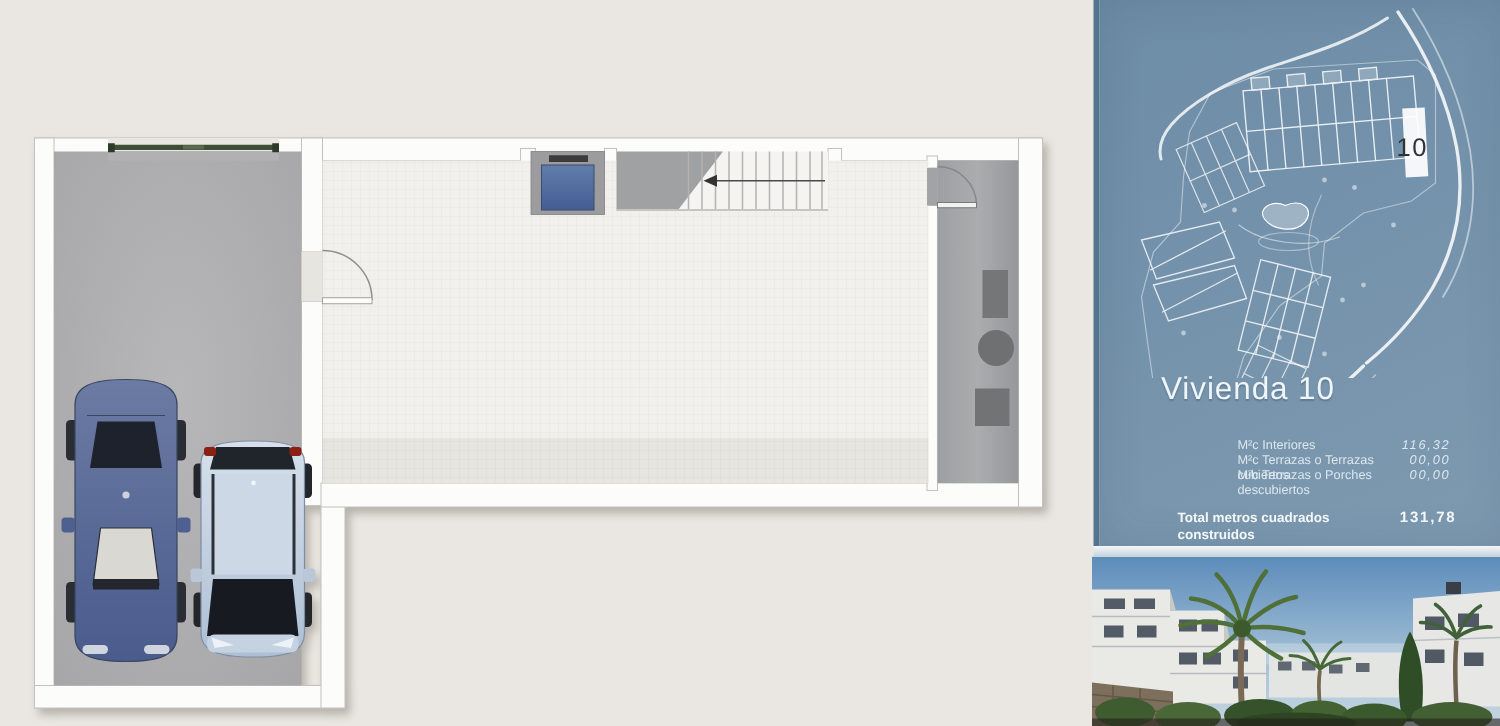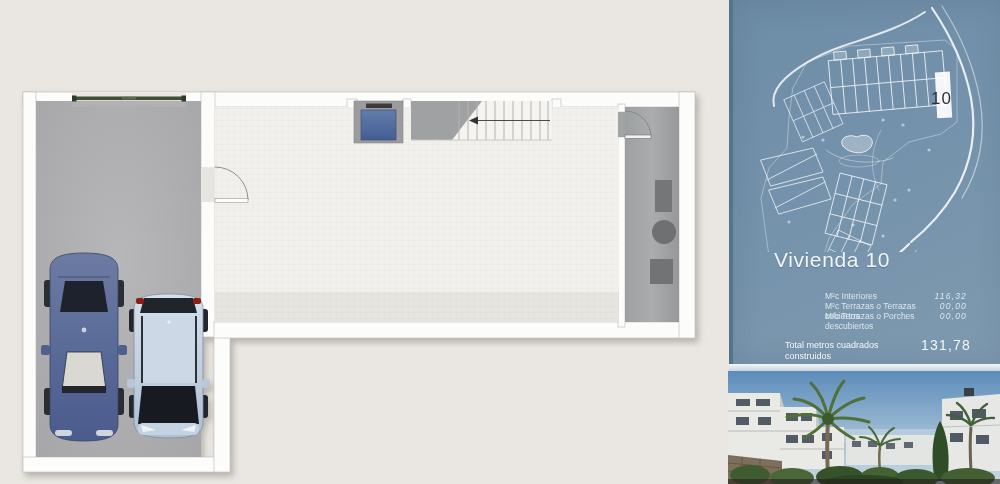--- a/index.html
+++ b/index.html
@@ -27,23 +27,23 @@
     font-size:21px;font-weight:300;letter-spacing:.6px;
     color:#f0f5f9;text-shadow:0 1px 1px rgba(20,40,60,.25);text-align:center;
   }
   .rows{position:absolute;left:52px;top:291px;width:182px;}
   .row{display:flex;justify-content:space-between;height:10px;line-height:10px;
     font-size:8.5px;color:#dce7ee;padding-left:40px;}
   .row .val{letter-spacing:1.2px;font-style:italic;}
   .total-row{
     position:absolute;left:52px;top:340px;width:186px;
     display:flex;justify-content:space-between;
-    font-size:9px;font-weight:normal;color:#f2f7fa;line-height:11px;
+    font-size:9px;font-weight:bold;color:#f2f7fa;line-height:11px;
   }
-  .total-row .val{font-size:14px;letter-spacing:1.2px;}
+  .total-row .val{font-size:10px;letter-spacing:1.2px;}
   .divider{
     position:absolute;left:0;top:364px;width:271px;height:7px;
     background:linear-gradient(to bottom,#f4f7f9,#c7d3dd);
   }
   .photo{position:absolute;left:-1px;top:371px;width:272px;height:113px;overflow:hidden;
     box-shadow:inset 0 2px 4px rgba(0,0,0,.25);}
 </style>
 </head>
 <body>
 

